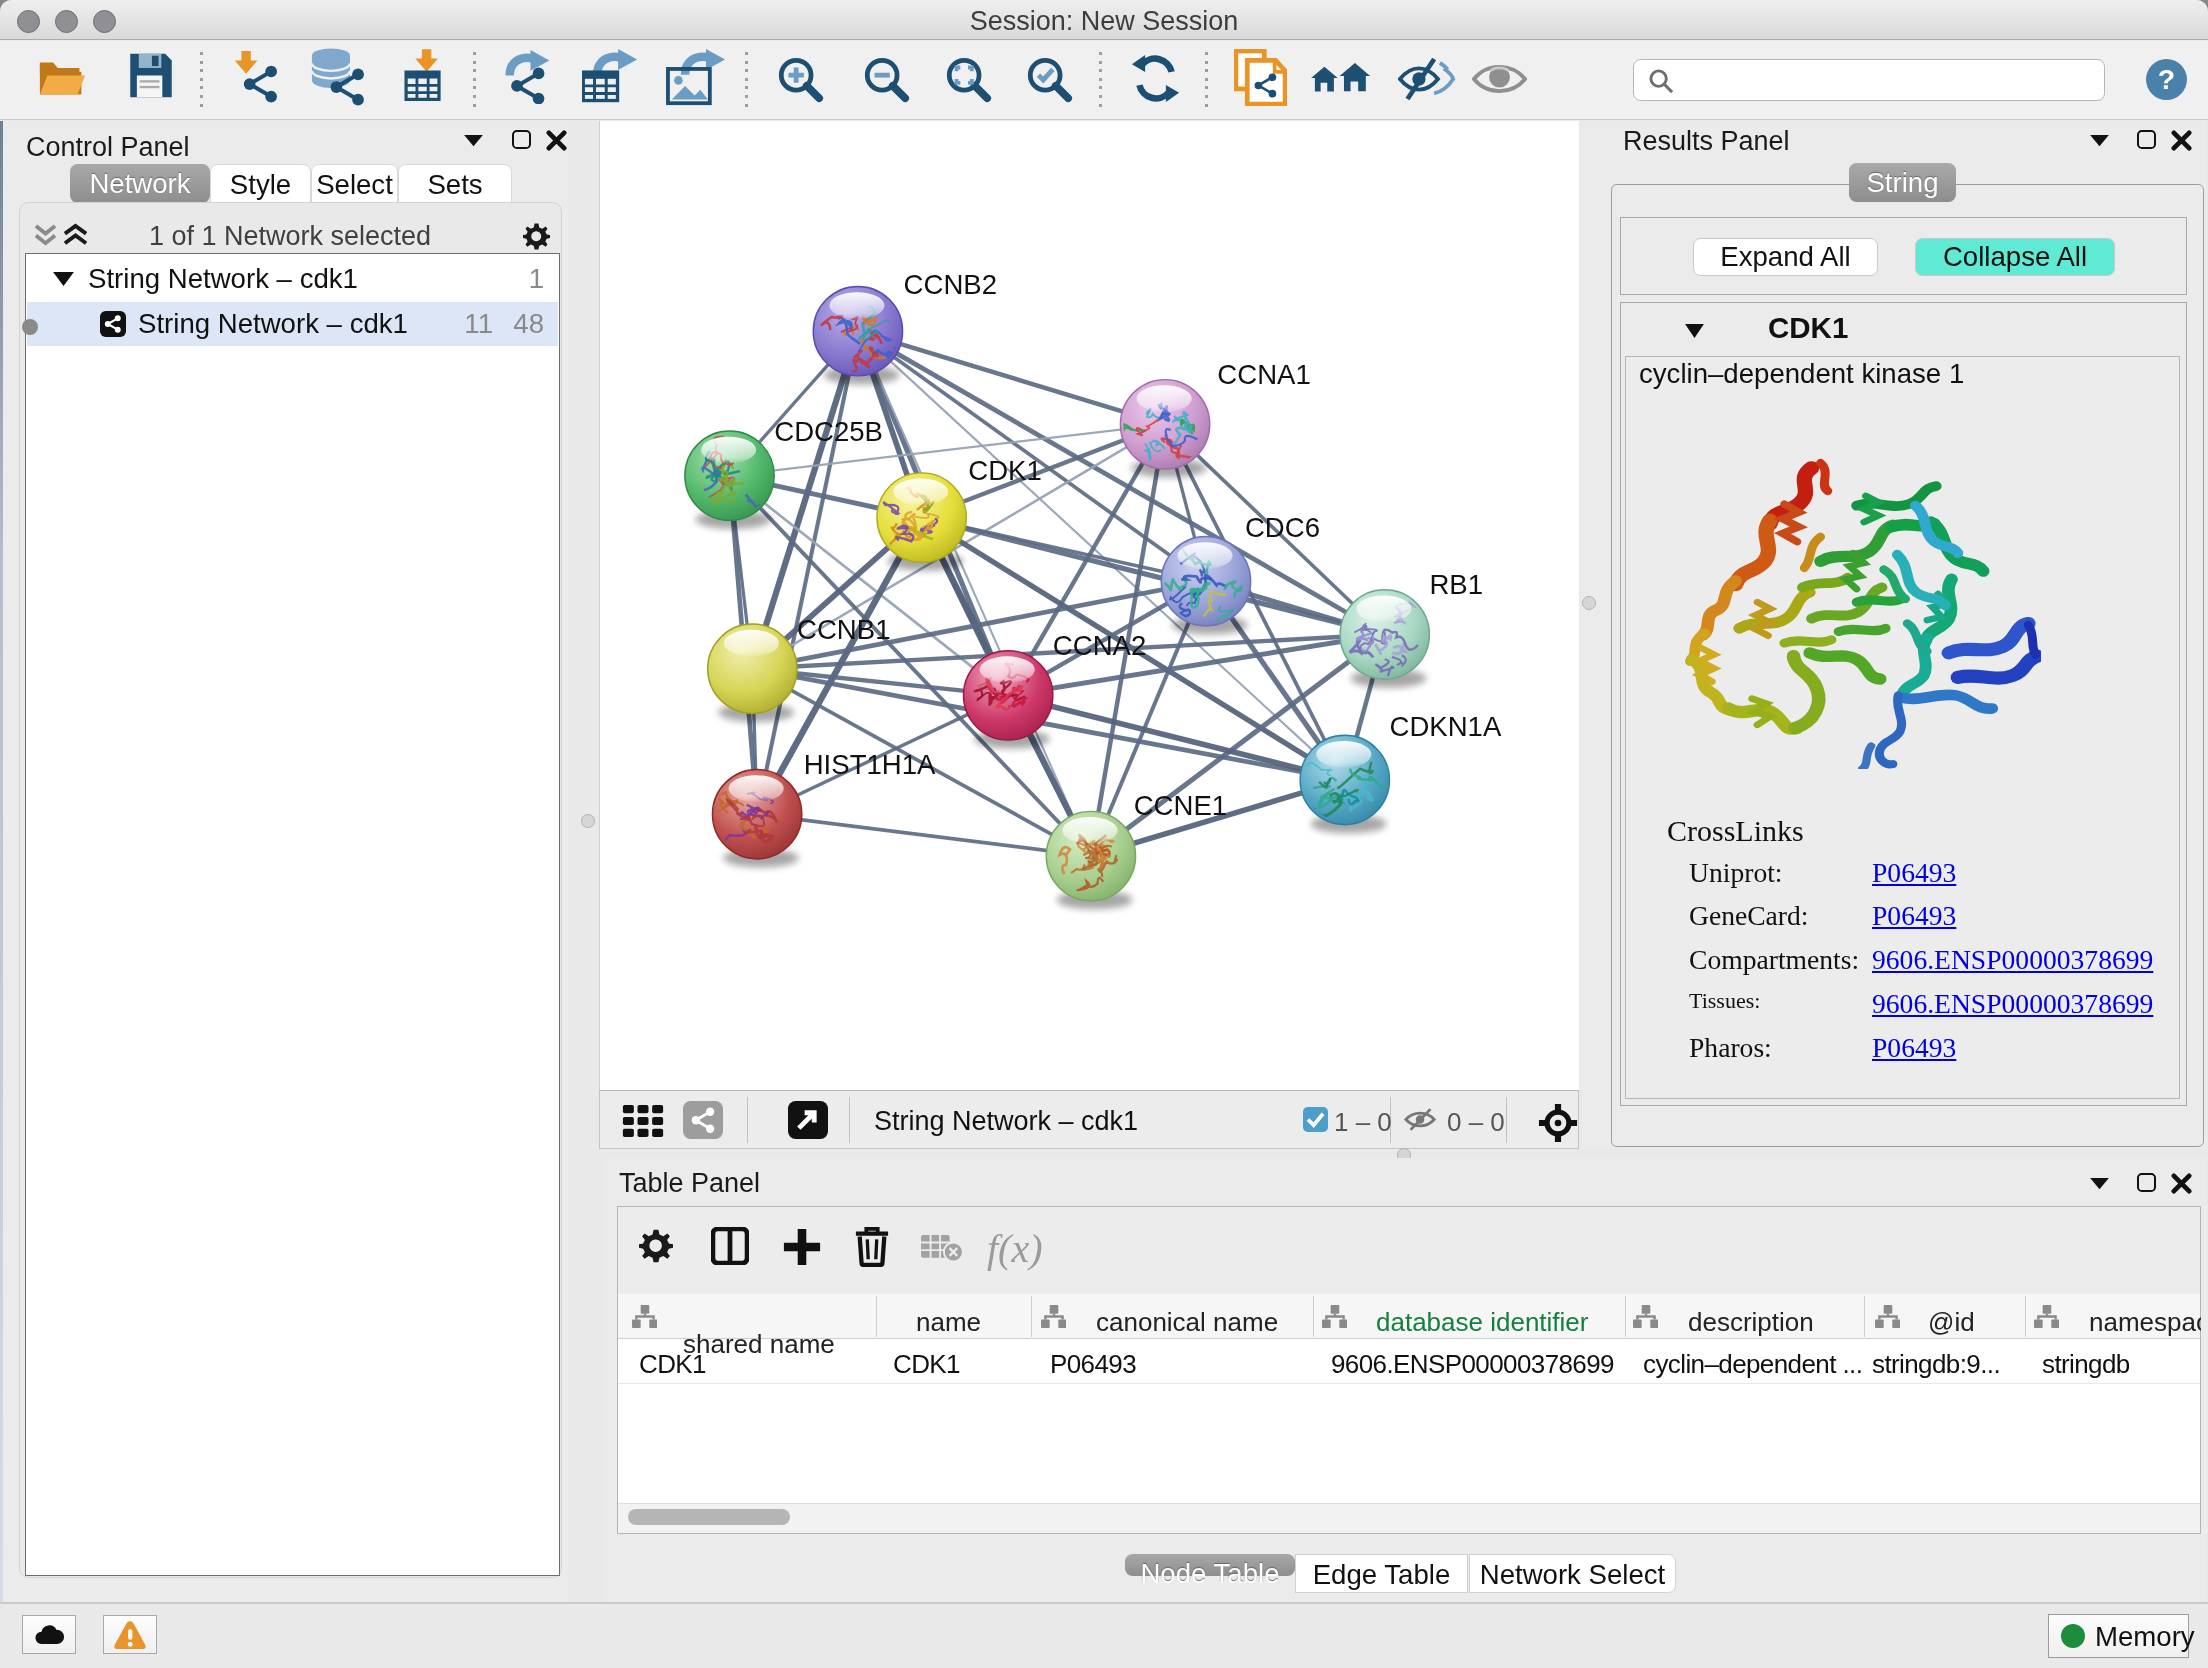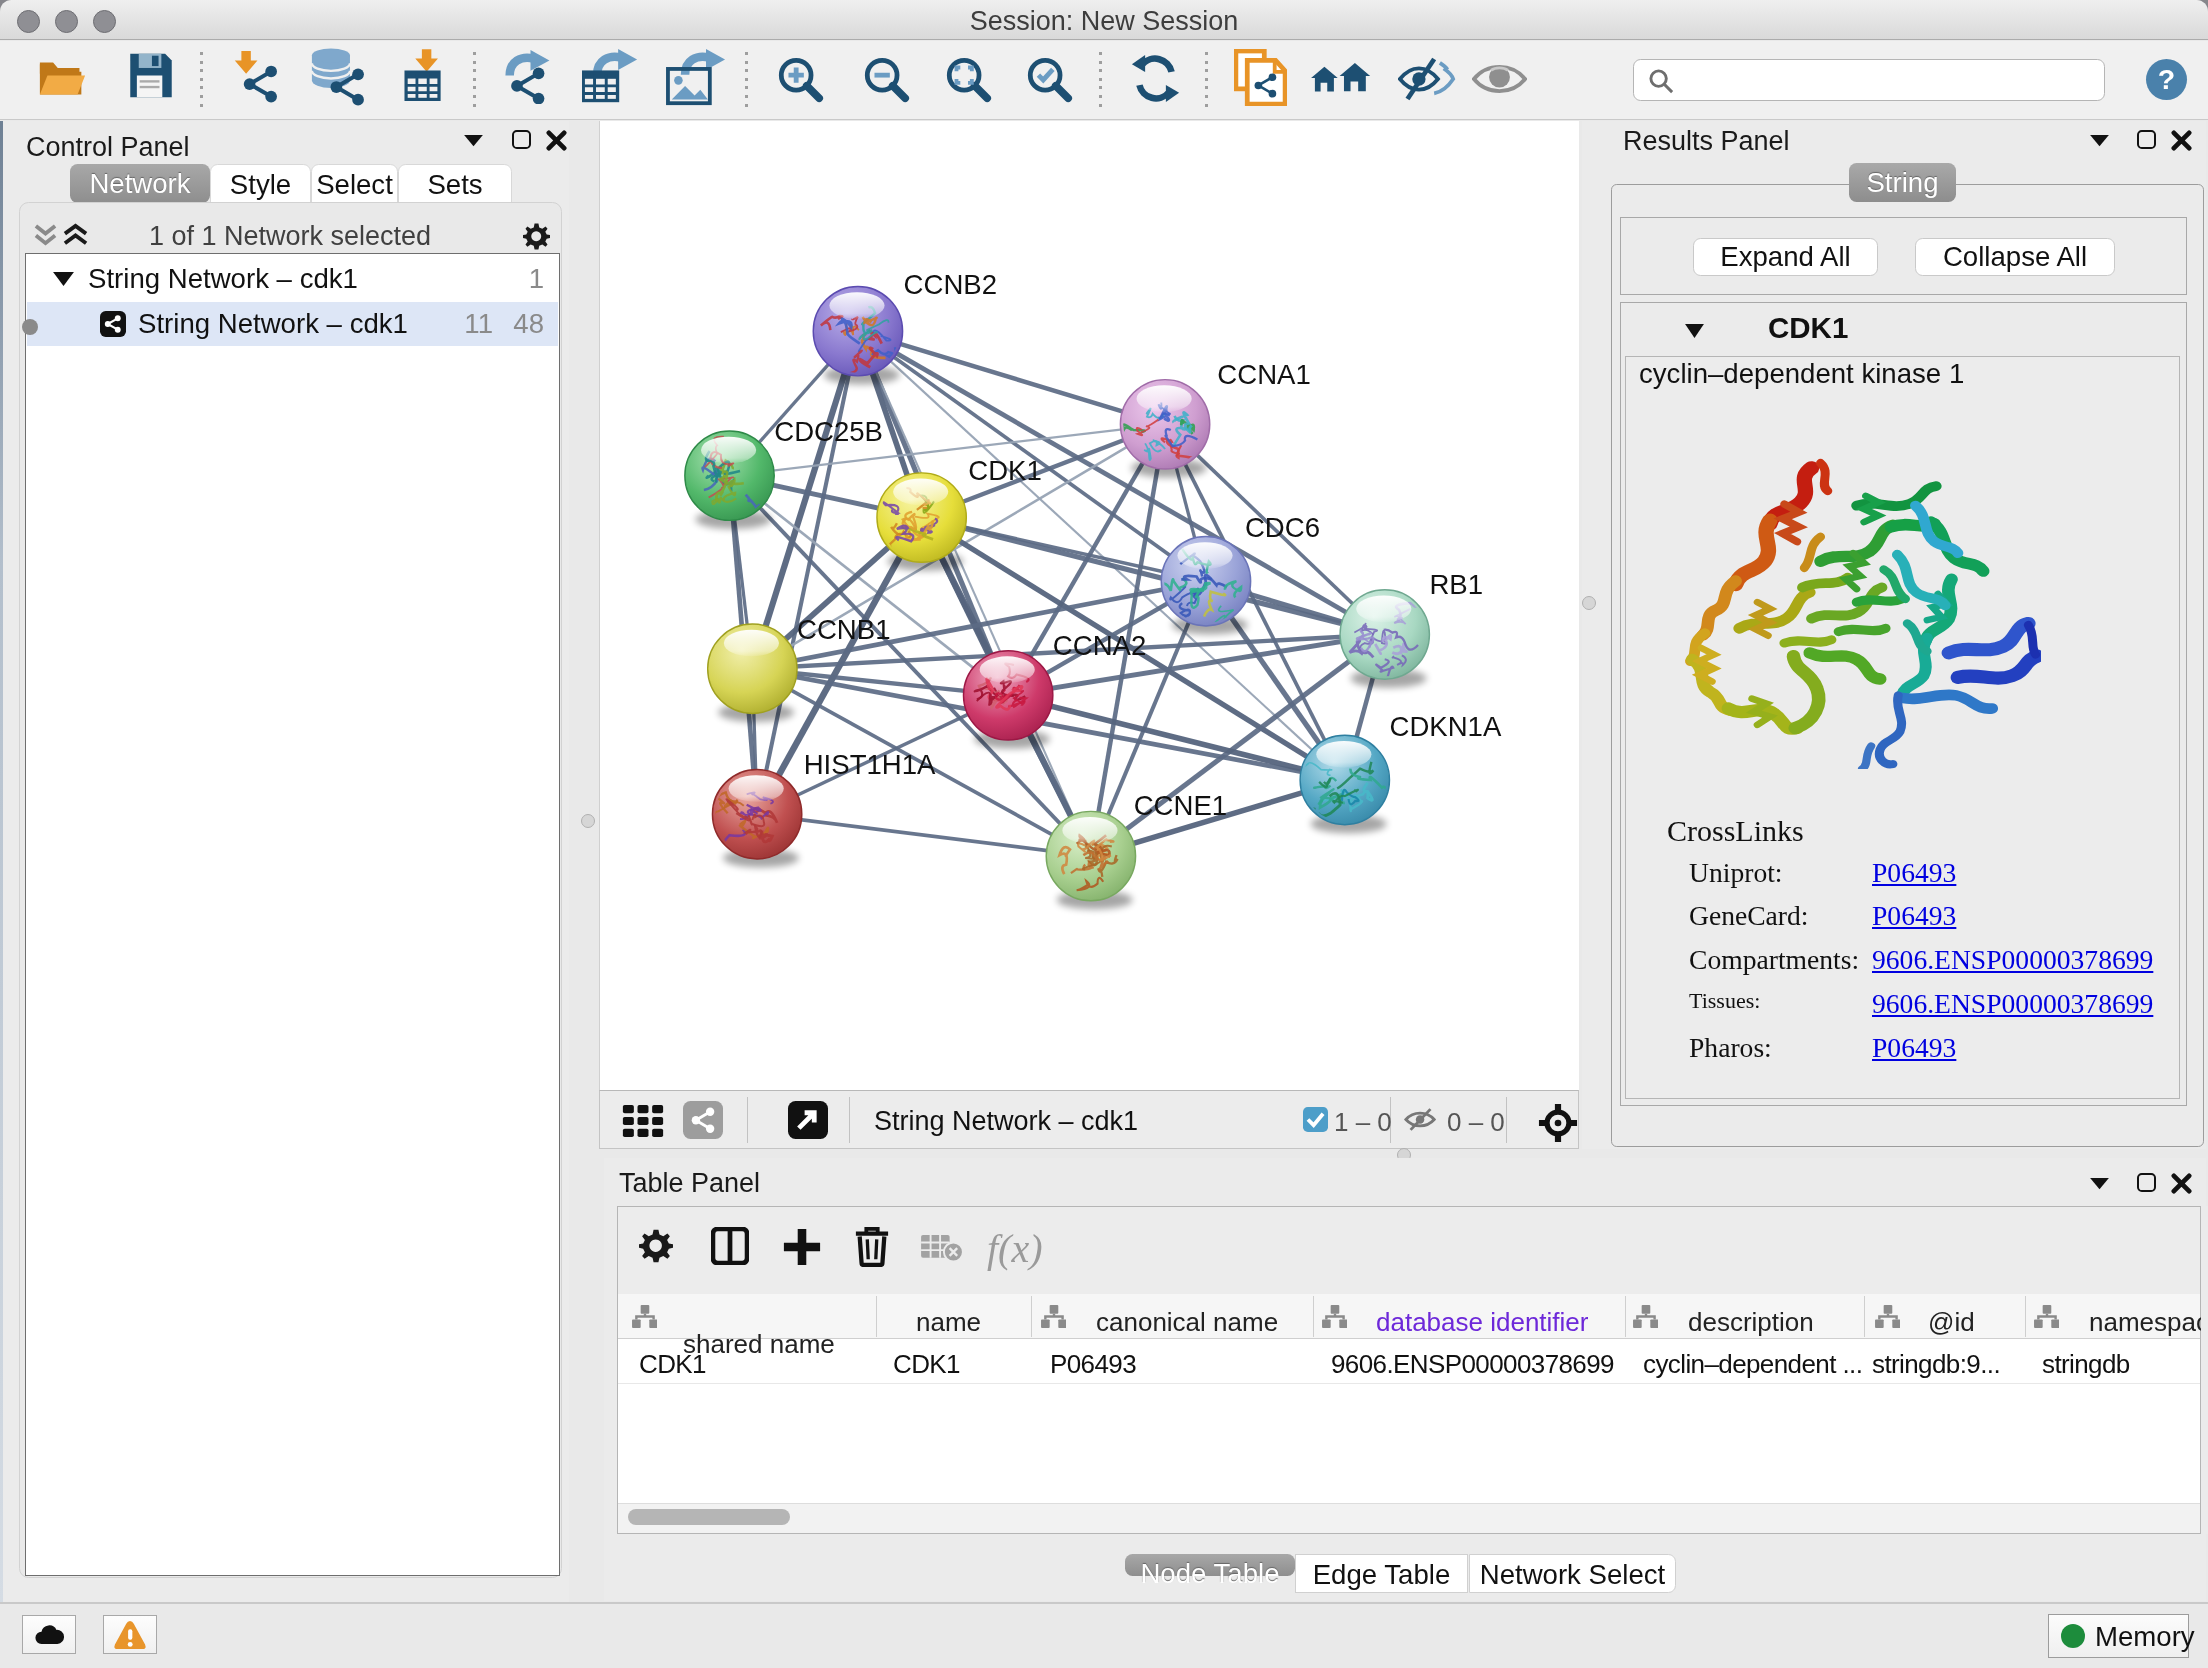--- a/index.html
+++ b/index.html
@@ -218,21 +218,21 @@
     <path d="M1 2 L21 2 L11 14 Z" fill="#111"></path>
   </svg>
 <div class="abs" style="left:2137px;top:130px;width:19px;height:19px;border:2.4px solid #111;border-radius:4.8px;"></div>
 <svg class="abs" style="left:2171px;top:130px;" width="21" height="21" viewBox="0 0 22 22">
     <path d="M3 3 L19 19 M19 3 L3 19" stroke="#111" stroke-width="5" stroke-linecap="round"></path>
   </svg>
 <div class="abs" style="left:1611px;top:184px;width:593px;height:963px;background:#ebebeb;border:1px solid #9c9c9c;border-radius:5.7px;"></div>
 <div class="abs" style="left:1849px;top:163px;width:107px;height:39px;background:linear-gradient(#a9a9a9,#8d8d8d);border-radius:7.6px;color:#fff;text-align:center;font-size:27.6px;line-height:39px;text-shadow:0 -1px 1px #666;">String</div>
 <div class="abs" style="left:1620px;top:217px;width:567px;height:78px;background:#ebebeb;border:1px solid #a8a8a8;"></div>
 <div class="abs" style="left:1693px;top:238px;width:185px;height:38px;background:#fff;border:1px solid #c9c9c9;border-radius:7.6px;text-align:center;font-size:27.6px;line-height:36px;color:#111;">Expand All</div>
-<div class="abs" style="left:1915px;top:238px;width:200px;height:38px;background:#ffffff;border:1px solid #c9c9c9;border-radius:7.6px;text-align:center;font-size:27.6px;line-height:36px;color:#111;">Collapse All</div>
+<div class="abs" style="left:1915px;top:238px;width:200px;height:38px;background:#5eead4;border:1px solid #c9c9c9;border-radius:7.6px;text-align:center;font-size:27.6px;line-height:36px;color:#111;">Collapse All</div>
 <div class="abs" style="left:1620px;top:302px;width:567px;height:804px;background:#ebebeb;border:1px solid #a8a8a8;"></div>
 <svg class="abs" style="left:1684px;top:323px;" width="21" height="16" viewBox="0 0 22 17">
     <path d="M1 1 L21 1 L11 16 Z" fill="#111"></path>
   </svg>
 <div class="abs" style="left:1768px;top:311px;font-size:29.5px;font-weight:bold;color:#111;">CDK1</div>
 <div class="abs" style="left:1625px;top:356px;width:555px;height:743px;background:#ececec;border:1px solid #b5b5b5;"></div>
 <div class="abs" style="left:1639px;top:358px;font-size:27.6px;color:#111;">cyclin–dependent kinase 1</div>
 <svg class="abs" style="left:1676px;top:455px;" width="365" height="314" viewBox="0 0 404 384" preserveAspectRatio="none">
 <g fill="none" stroke-linecap="round">
 <path d="M150 16 C 132 30, 152 42, 138 58 C 126 72, 108 66, 104 84" stroke="#c41e10" stroke-width="17"></path>
@@ -735,21 +735,21 @@
 <div class="abs" style="left:1096px;top:1307px;font-size:26px;color:#222;">canonical name</div>
 <svg class="abs" style="left:1041px;top:1305px;" width="25" height="23" viewBox="0 0 26 24">
     <g fill="#8a8a8a">
       <rect x="9" y="0" width="9" height="9" rx="1"></rect>
       <rect x="0" y="15" width="9" height="9" rx="1"></rect>
       <rect x="18" y="15" width="9" height="9" rx="1"></rect>
       <path d="M13.5 9 L13.5 12 M4.5 15 L4.5 12 L22.5 12 L22.5 15" stroke="#8a8a8a" stroke-width="2.5" fill="none"></path>
     </g>
   </svg>
 <div class="abs" style="left:1313px;top:1296px;width:1px;height:41px;background:#cfcfcf;"></div>
-<div class="abs" style="left:1376px;top:1307px;font-size:26px;color:#6d28d9;">database identifier</div>
+<div class="abs" style="left:1376px;top:1307px;font-size:26px;color:#15803d;">database identifier</div>
 <svg class="abs" style="left:1322px;top:1305px;" width="25" height="23" viewBox="0 0 26 24">
     <g fill="#8a8a8a">
       <rect x="9" y="0" width="9" height="9" rx="1"></rect>
       <rect x="0" y="15" width="9" height="9" rx="1"></rect>
       <rect x="18" y="15" width="9" height="9" rx="1"></rect>
       <path d="M13.5 9 L13.5 12 M4.5 15 L4.5 12 L22.5 12 L22.5 15" stroke="#8a8a8a" stroke-width="2.5" fill="none"></path>
     </g>
   </svg>
 <div class="abs" style="left:1625px;top:1296px;width:1px;height:41px;background:#cfcfcf;"></div>
 <div class="abs" style="left:1688px;top:1307px;font-size:26px;color:#222;">description</div>

